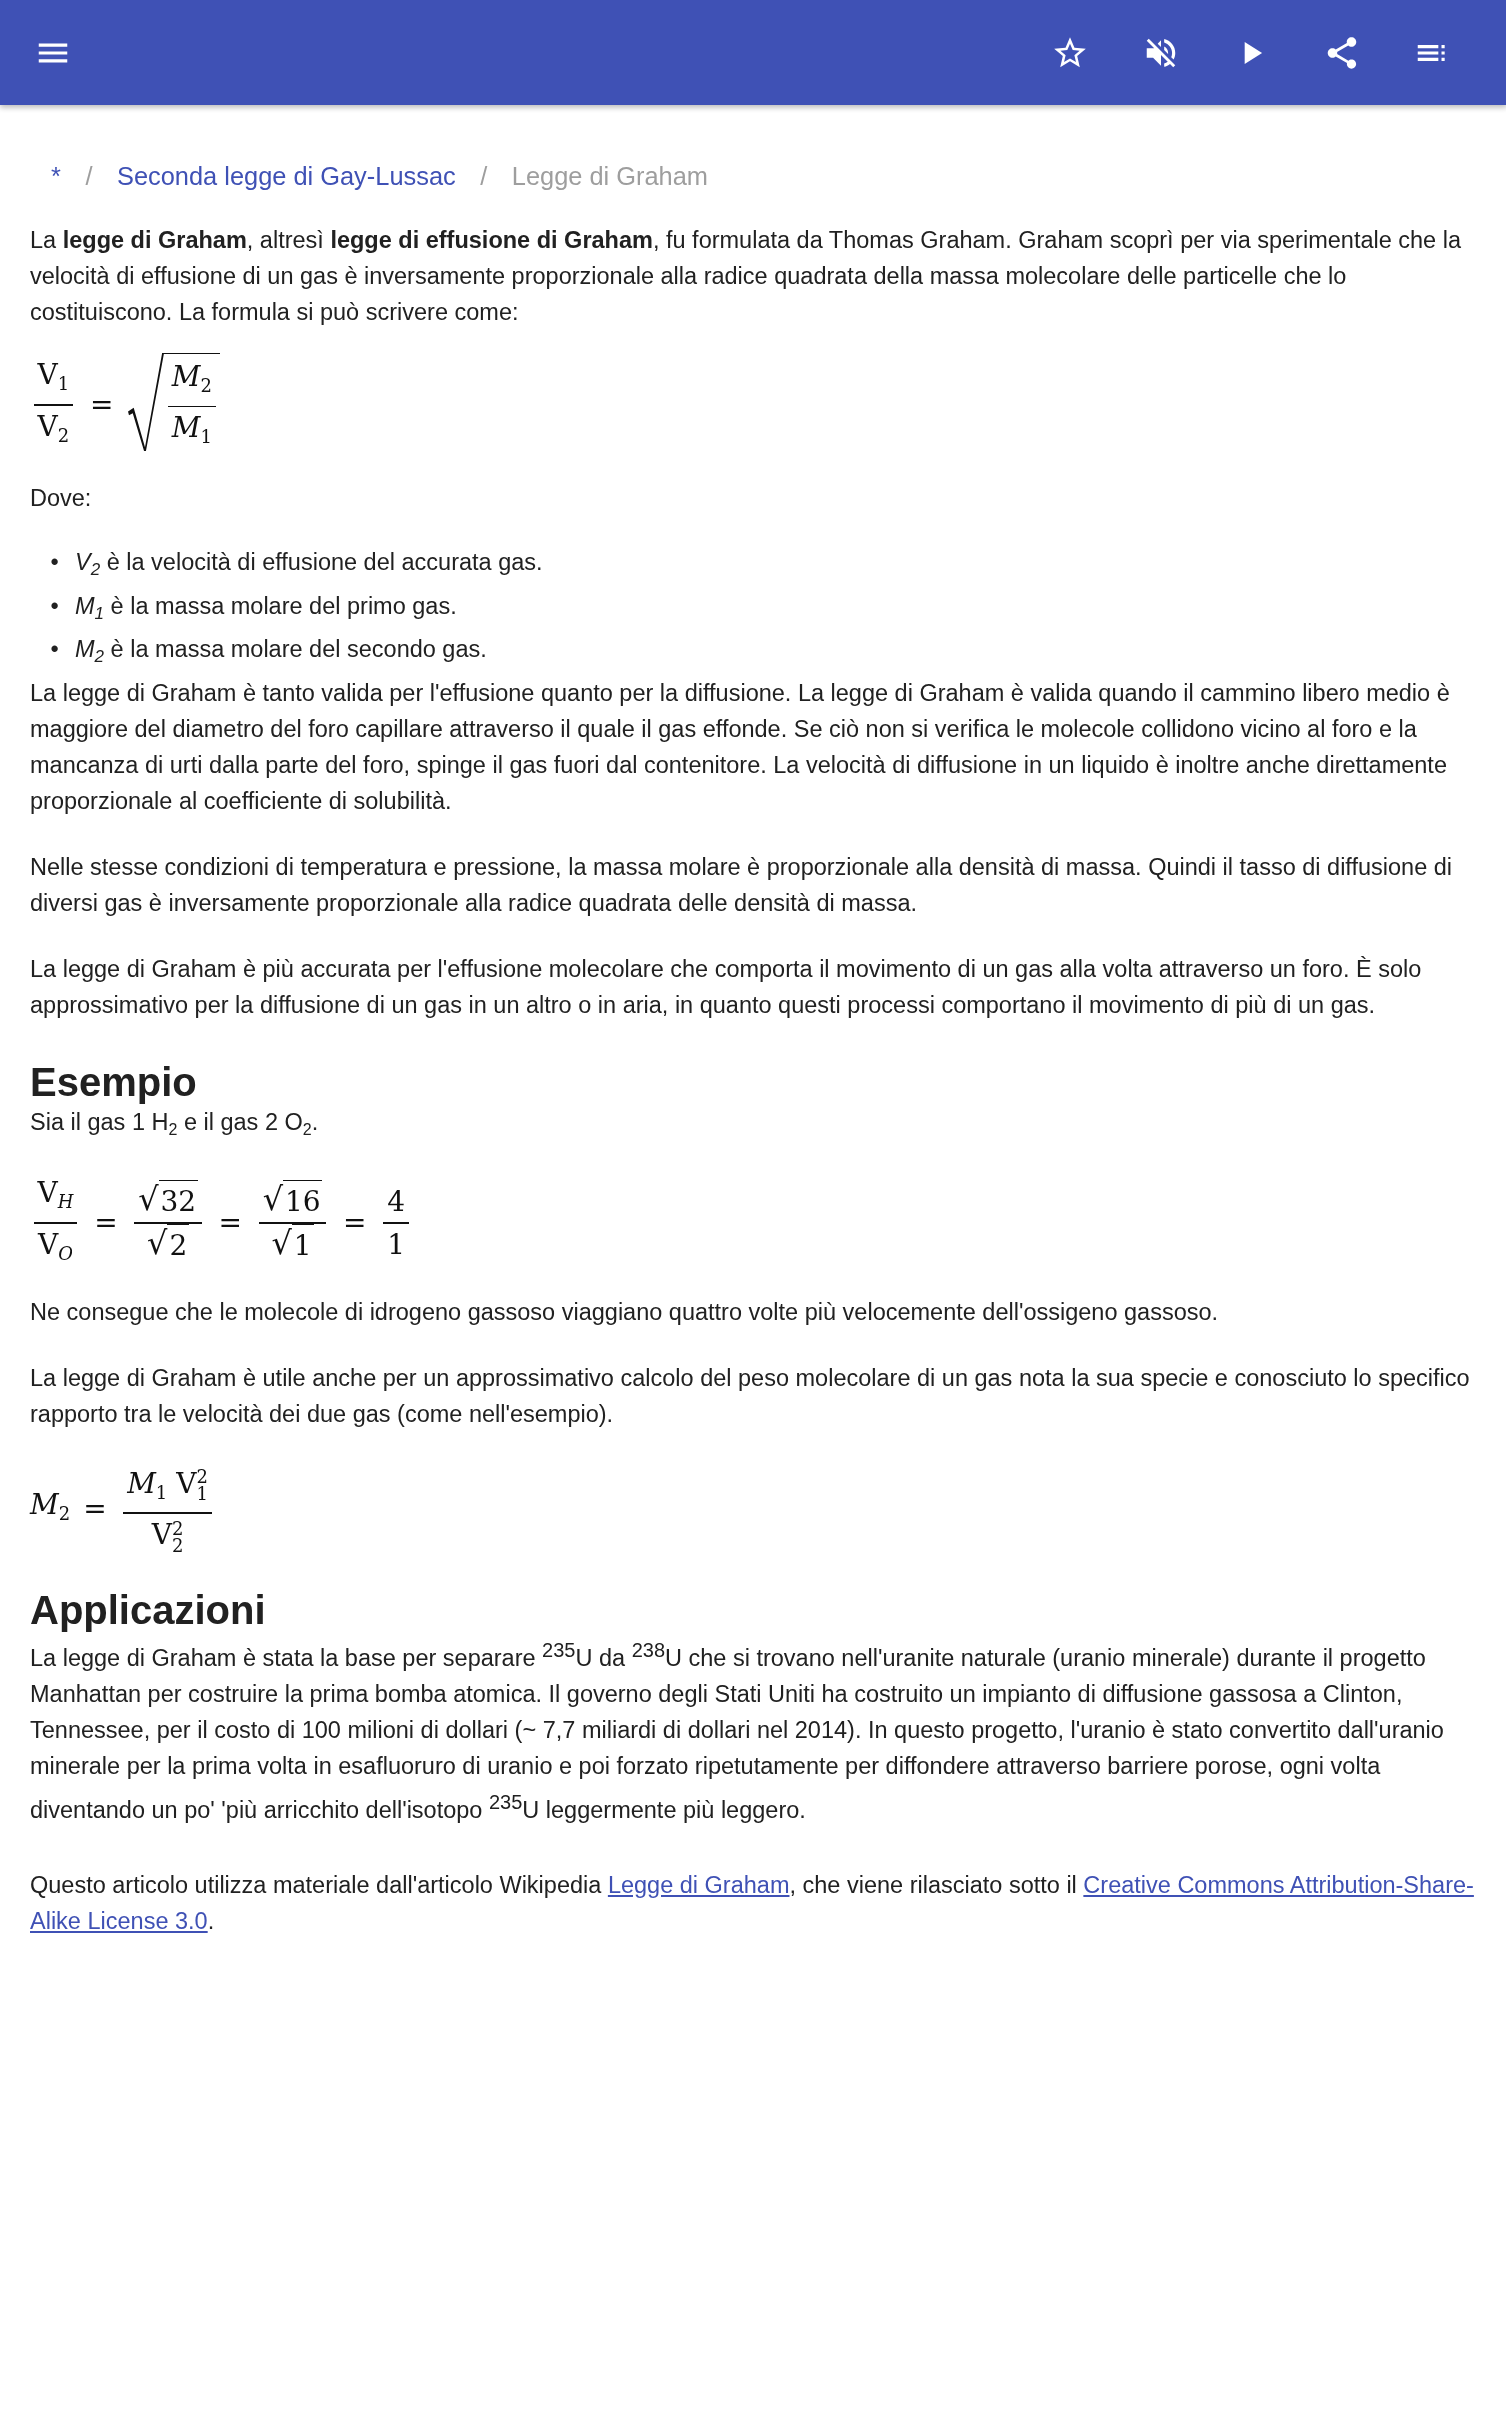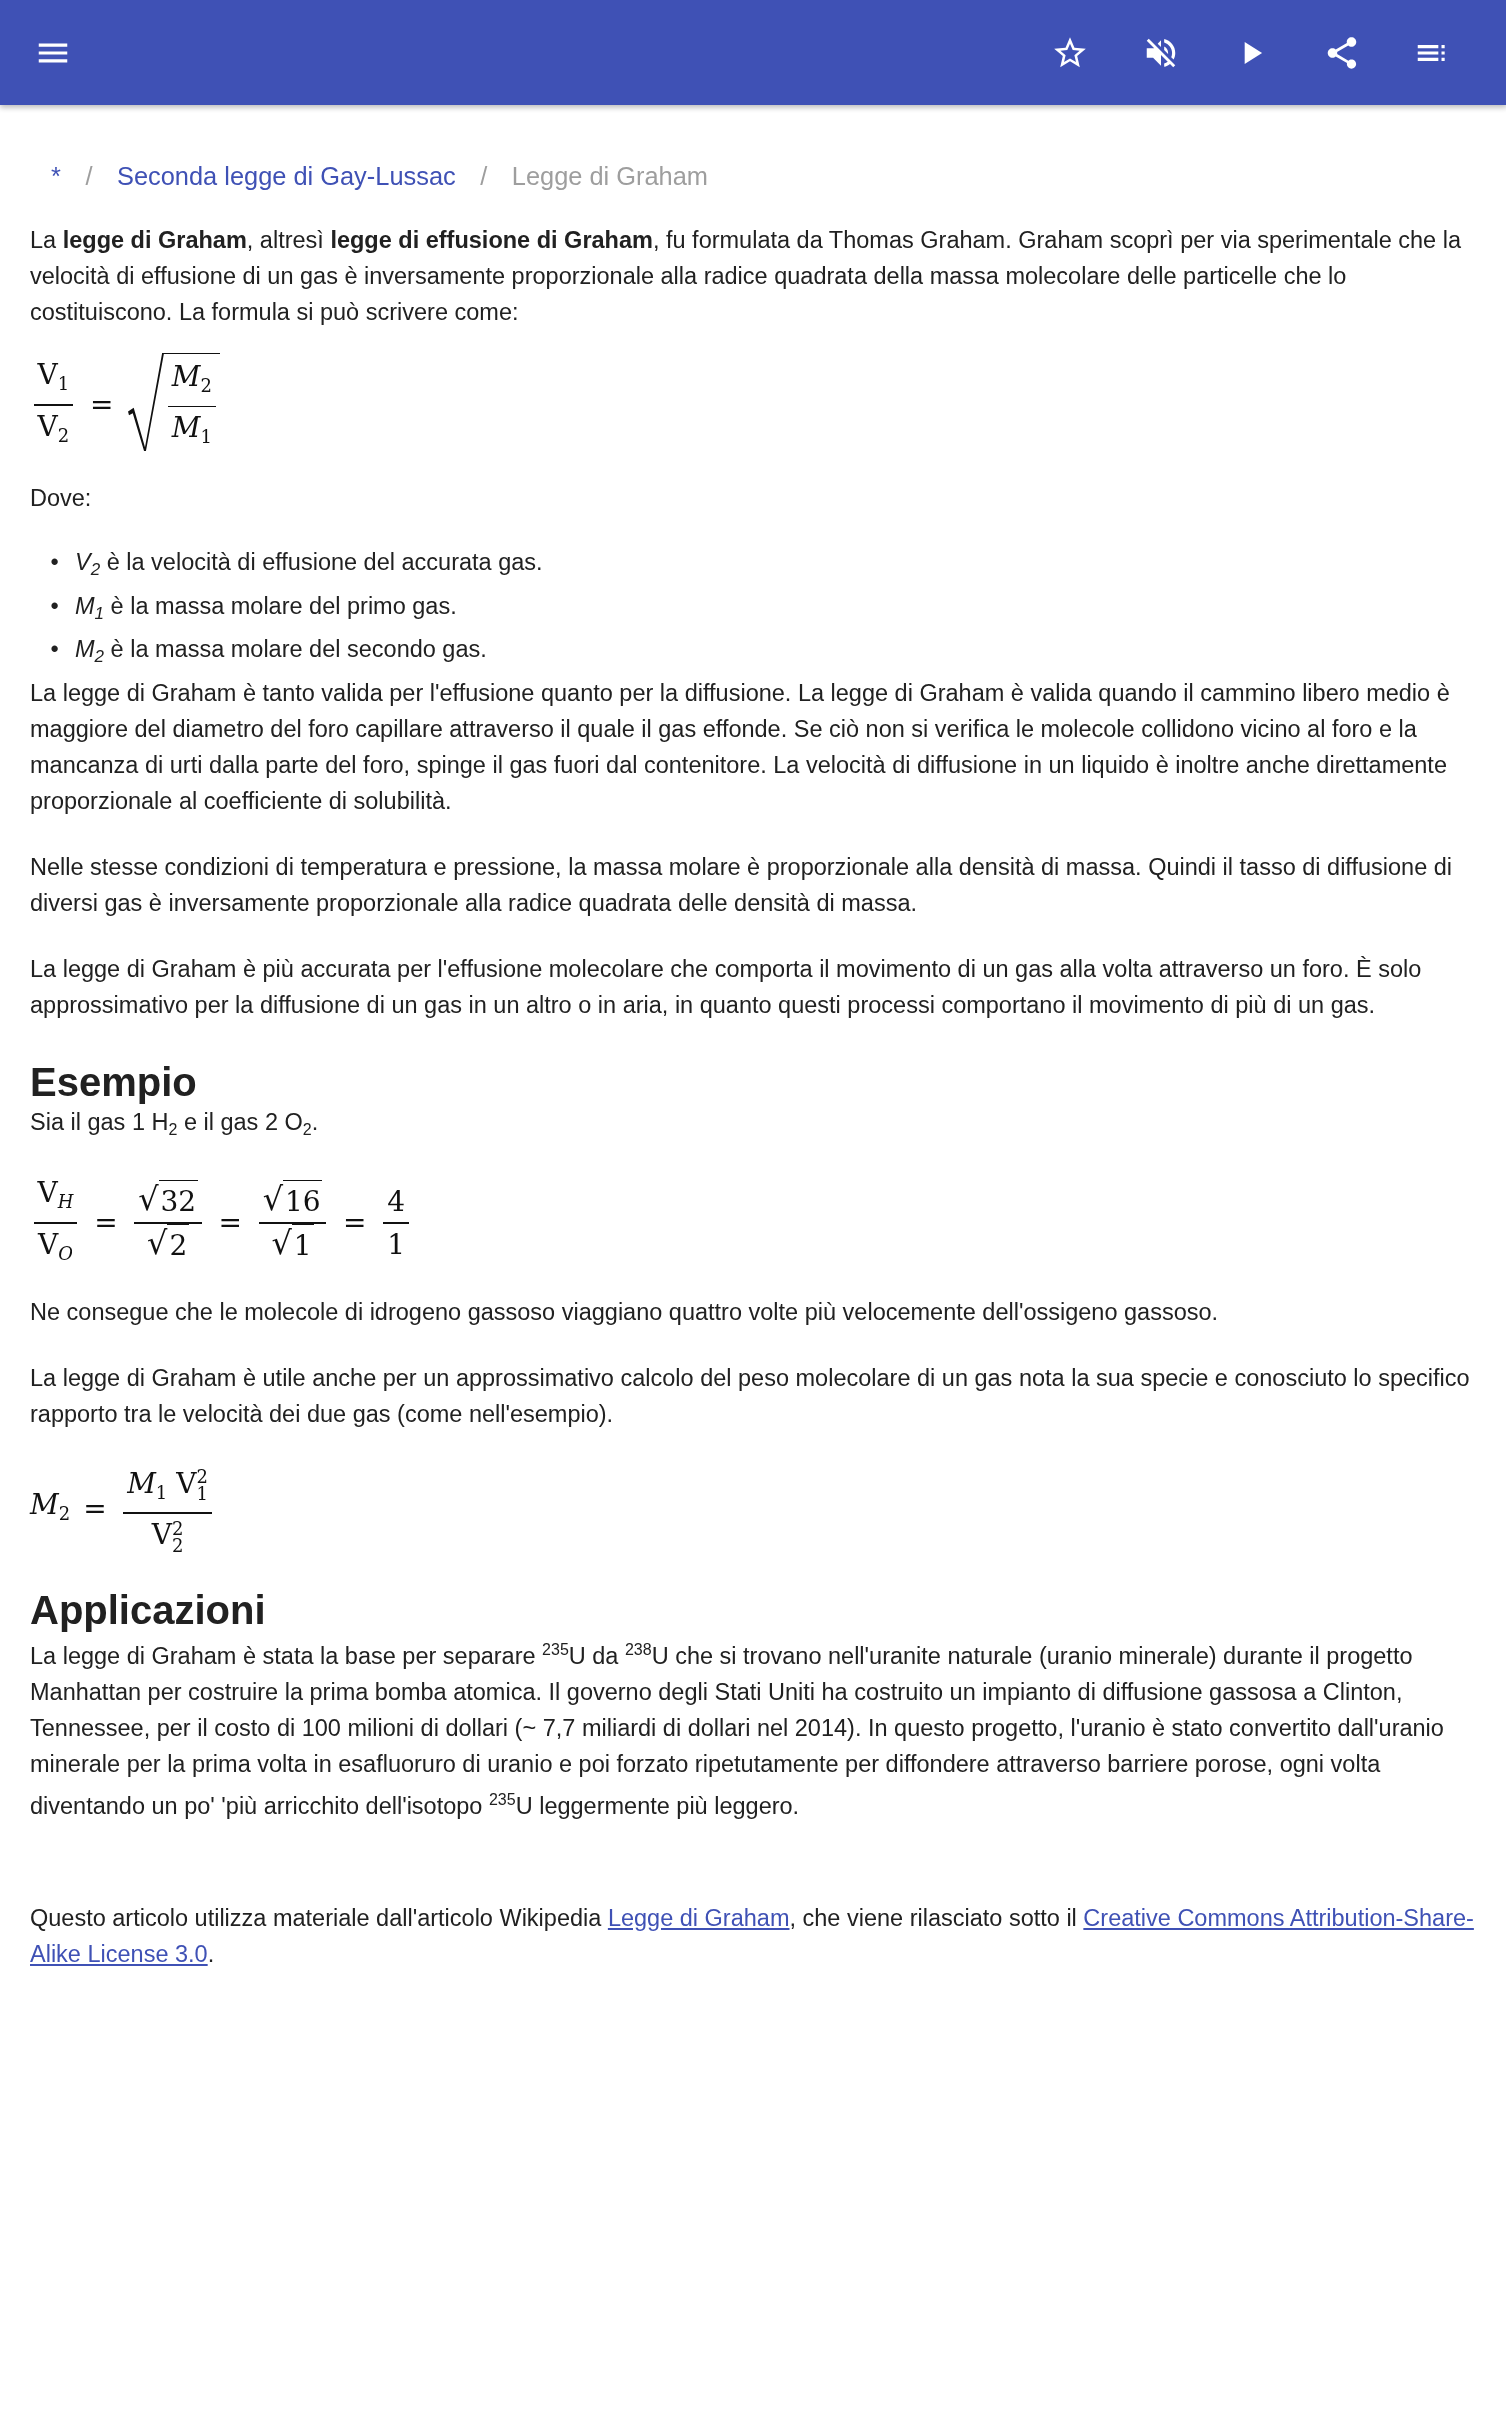--- a/index.html
+++ b/index.html
@@ -54,27 +54,27 @@
     .formula1 { margin-top: 28px; height: 94px; }
     .dove { margin-top: 28px; }
     ul { margin-top: 28px; padding-left: 45px; list-style: none; }
     ul li { position: relative; line-height: 36px; }
     ul li::before { content: "•"; position: absolute; left: -24.5px; color: #212121; }
     ul li i { font-style: italic; }
     ul li .lsub { font-size: 17px; vertical-align: -4.7px; font-style: italic; }
 
     h2 { font-size: 40px; font-weight: bold; color: #212121; line-height: 43px; margin-top: 38px; }
     .subtxt { font-size: 16px; vertical-align: -4.7px; }
-    .isotope { font-size: 16px; vertical-align: 9.4px; }
+    .isotope { font-size: 20px; vertical-align: 9.4px; }
 
     .formula2 { margin-top: 26px; height: 98px; }
     .formula3 { margin-top: 24.5px; height: 104px; }
 
     a.link { color: #3F51B5; text-decoration: underline; }
-    .footer-note { margin-top: 75px; }
+    .footer-note { margin-top: 38px; }
   </style>
 </head>
 <body>
 
 <div class="appbar">
   <div class="icon-btn" style="left:26px;">
     <svg viewBox="0 0 24 24">
         <path d="M3 6h18v2H3zM3 11h18v2H3zM3 16h18v2H3z"></path>
       </svg>
   </div>

